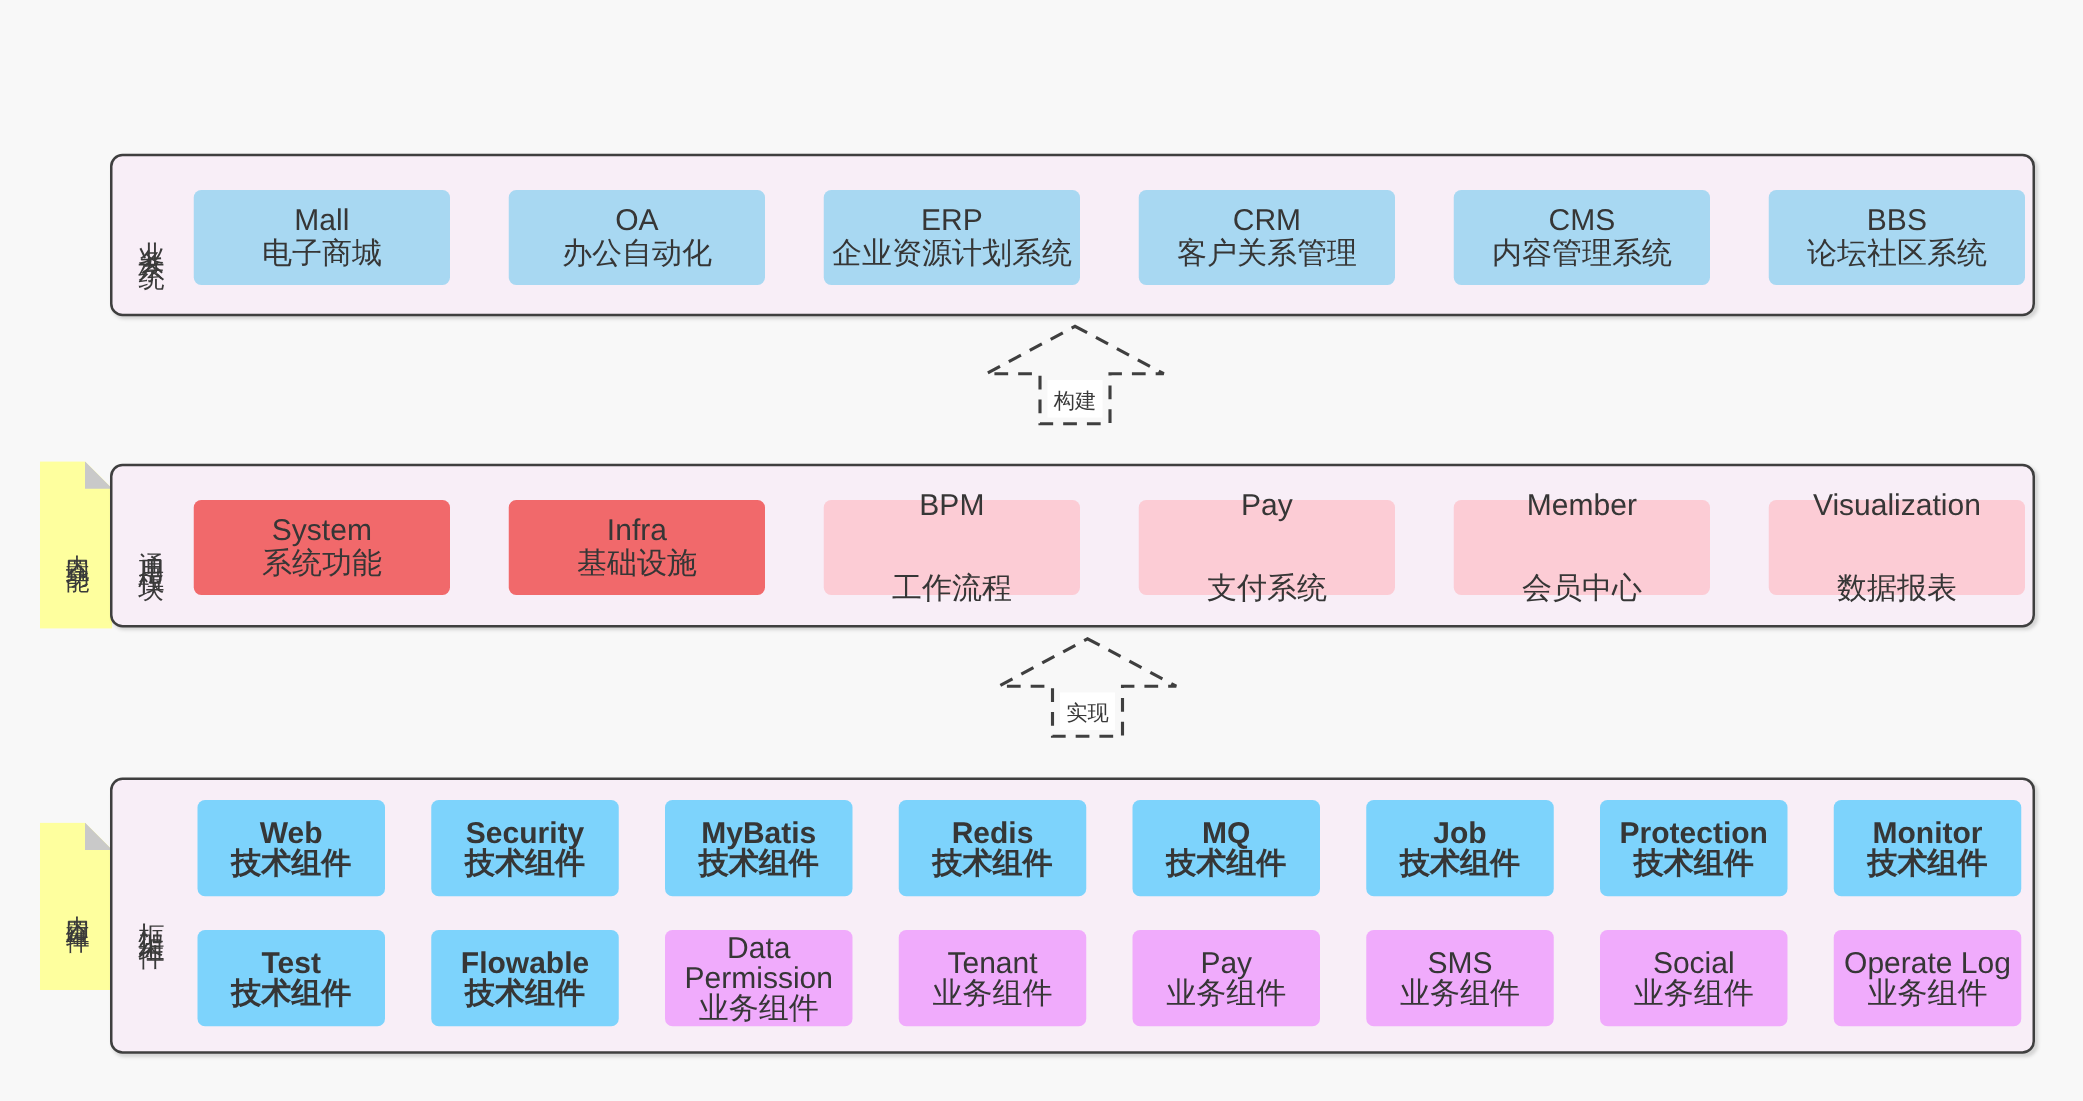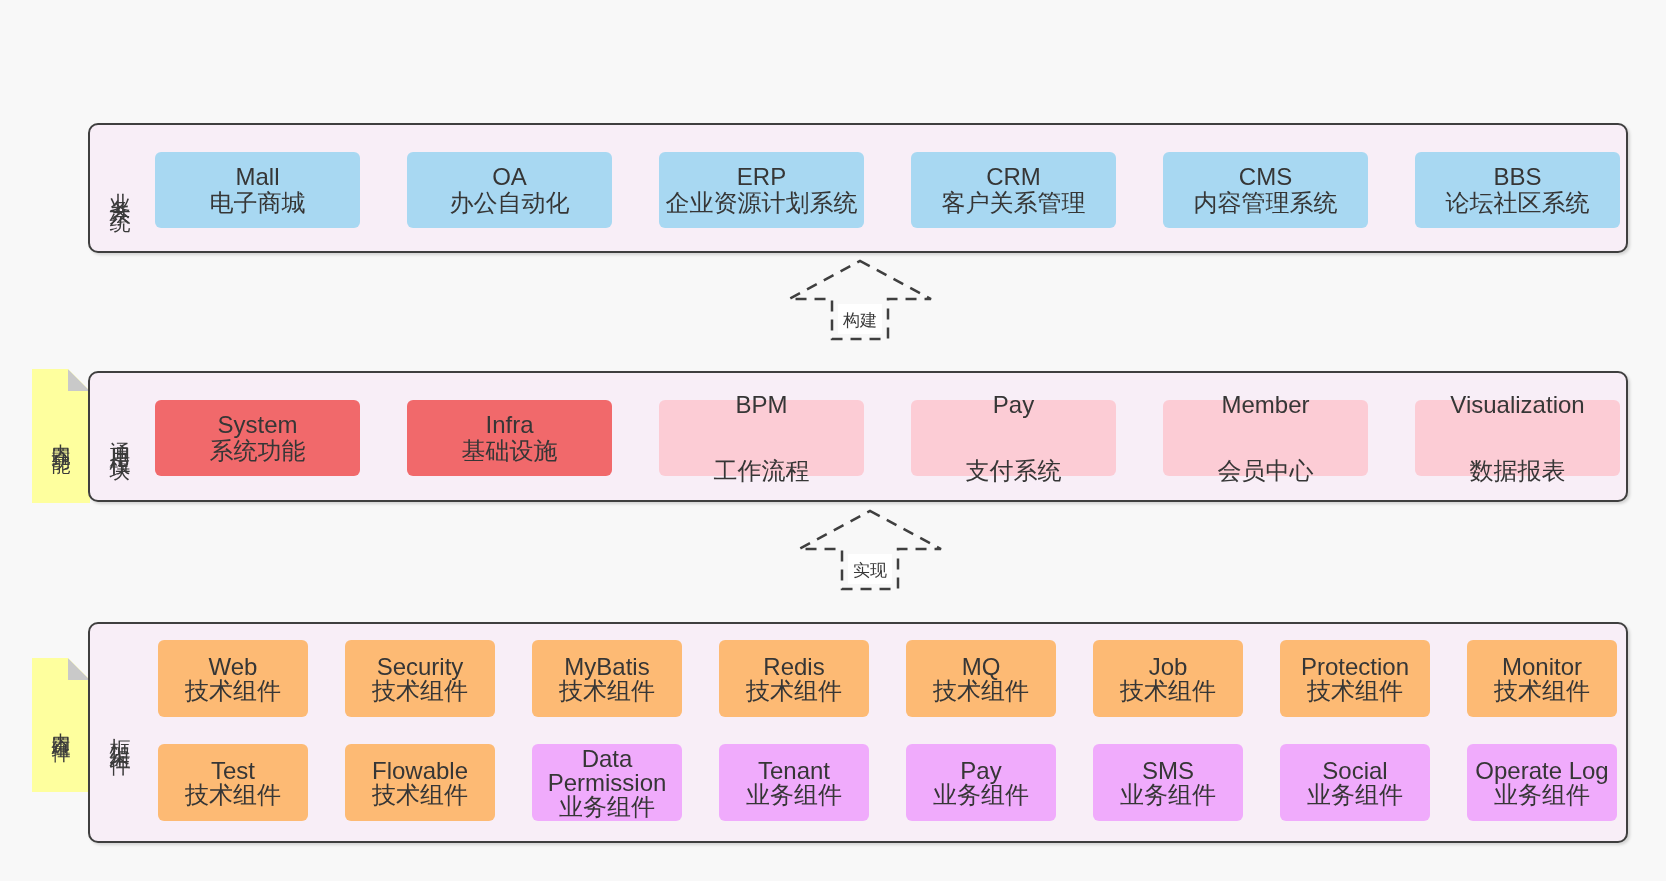--- a/index.html
+++ b/index.html
@@ -51,21 +51,21 @@
     line-height:26px;
     color:#363636;
     box-sizing:border-box;
     padding:2px 6px;
   }
   .box.wide{width:205px;height:76px;top:27px;}
   .box.small{width:150px;height:77px;line-height:24px;}
   .blue{background:#a8d8f2;}
   .red{background:#f1696b;}
   .pink{background:#fcccd5;gap:40px;}
-  .green{background:#fdba74;}
+  .green{background:#7dd3fc;font-weight:bold;}
   .light_green{background:#f0abfc;}
   
   .note{
     position:absolute;
     left:32px;width:58px;
     background:#feff9e;
     clip-path:polygon(0 0, calc(100% - 22px) 0, 100% 22px, 100% 100%, 0 100%);
   }
   .note::before{
     content:"";

